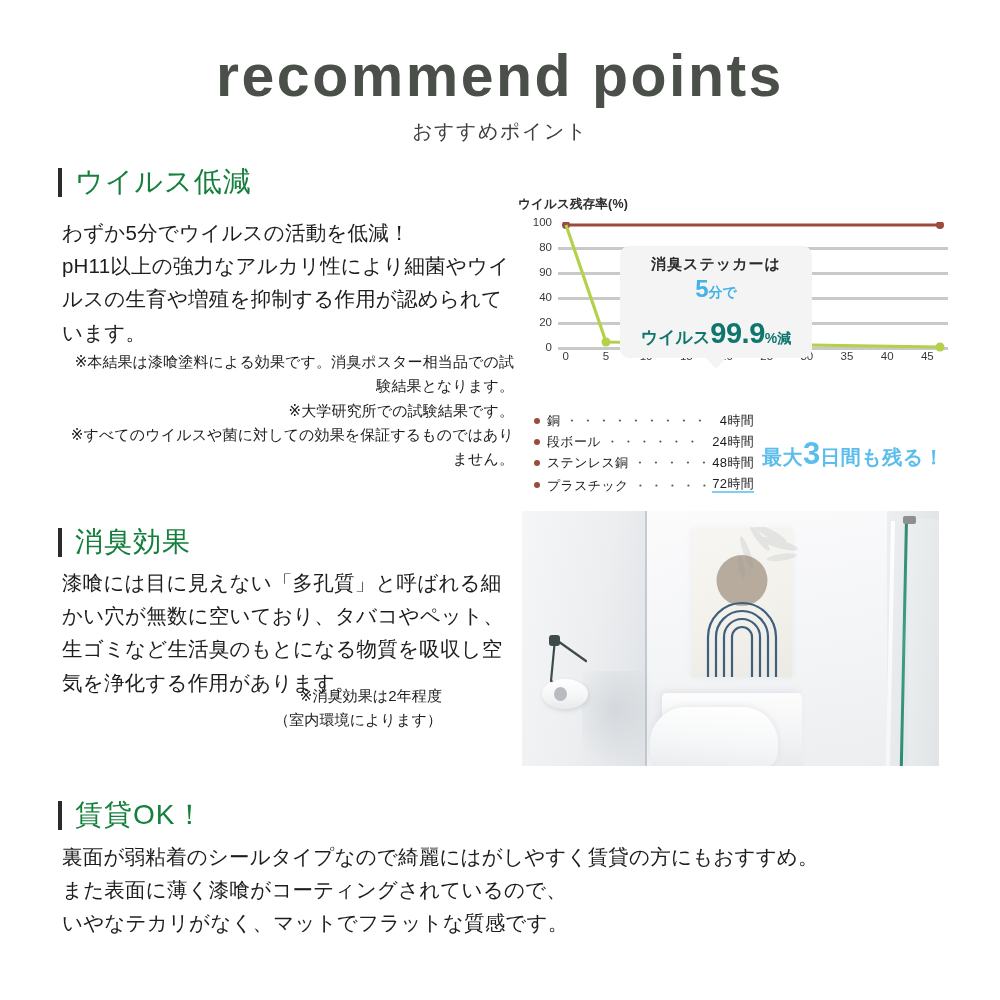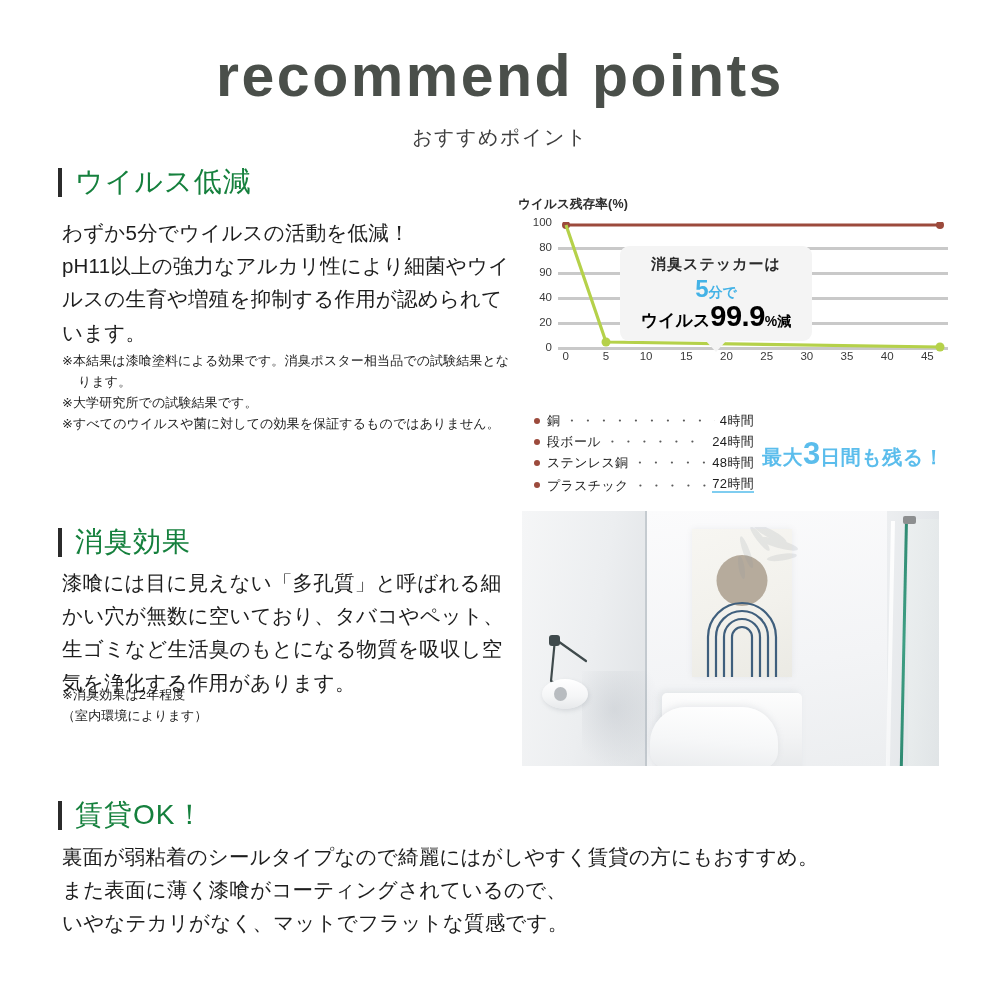--- a/index.html
+++ b/index.html
@@ -23,21 +23,21 @@
   
   .header { position: absolute; top: 46px; left: 0; width: 1000px; text-align: center; }
   .header-title {
     font-size: 59px;
     font-weight: 600;
     letter-spacing: 2.5px;
     color: #4a4f4a;
     line-height: 1.05;
   }
   .header-sub {
-    margin-top: 16px;
+    margin-top: 10px;
     font-size: 20px;
     letter-spacing: 1.5px;
     color: #3e3e3e;
     font-weight: 500;
   }
 
   
   .sec-head {
     display: flex;
     align-items: center;
@@ -56,25 +56,26 @@
   }
 
   .body-text {
     font-size: 20.5px;
     line-height: 1.62;
     color: #1d1d1d;
     letter-spacing: 0.2px;
     white-space: pre-line;
   }
   .note-text {
-    font-size: 13px;
+    font-size: 15px;
     line-height: 1.62;
     color: #1d1d1d;
     letter-spacing: 0.1px;
     white-space: pre-line;
+    text-align: right;
   }
 
   
   #sec-virus-head { position: absolute; left: 58px; top: 163px; }
   #sec-virus-body { position: absolute; left: 62px; top: 216px; width: 448px; }
   #sec-virus-notes { position: absolute; left: 62px; top: 350px; width: 452px; }
   #sec-virus-notes .nline { display: block; }
   #sec-virus-notes .hang { padding-left: 16px; text-indent: -16px; }
 
   
@@ -114,21 +115,21 @@
     position: absolute; left: 50%; bottom: -11px; transform: translateX(-50%);
     width: 0; height: 0;
     border-left: 11px solid transparent;
     border-right: 11px solid transparent;
     border-top: 12px solid #f4f4f4;
   }
   .callout-l1 { font-size: 15px; font-weight: 700; color: #2b2b2b; letter-spacing: 1px; }
   .callout-l2 { margin-top: 3px; color: #43b2e6; font-weight: 700; letter-spacing: 0px; line-height: 1.0; }
   .callout-l2 .big { font-size: 24px; }
   .callout-l2 .sm { font-size: 14px; }
-  .callout-l3 { margin-top: 1px; color: #000000; font-weight: 700; line-height: 1.0; }
+  .callout-l3 { margin-top: 18px; color: #0f766e; font-weight: 700; line-height: 1.0; }
   .callout-l3 .txt { font-size: 17px; }
   .callout-l3 .huge { font-size: 29px; letter-spacing: -0.5px; }
   .callout-l3 .sm { font-size: 14px; }
 
   
   #legend { position: absolute; left: 534px; top: 414px; width: 220px; }
   .lg-row {
     display: flex; align-items: center;
     font-size: 13px; color: #1d1d1d; line-height: 1.0; margin-bottom: 8px;
     letter-spacing: 0.3px; white-space: nowrap;

